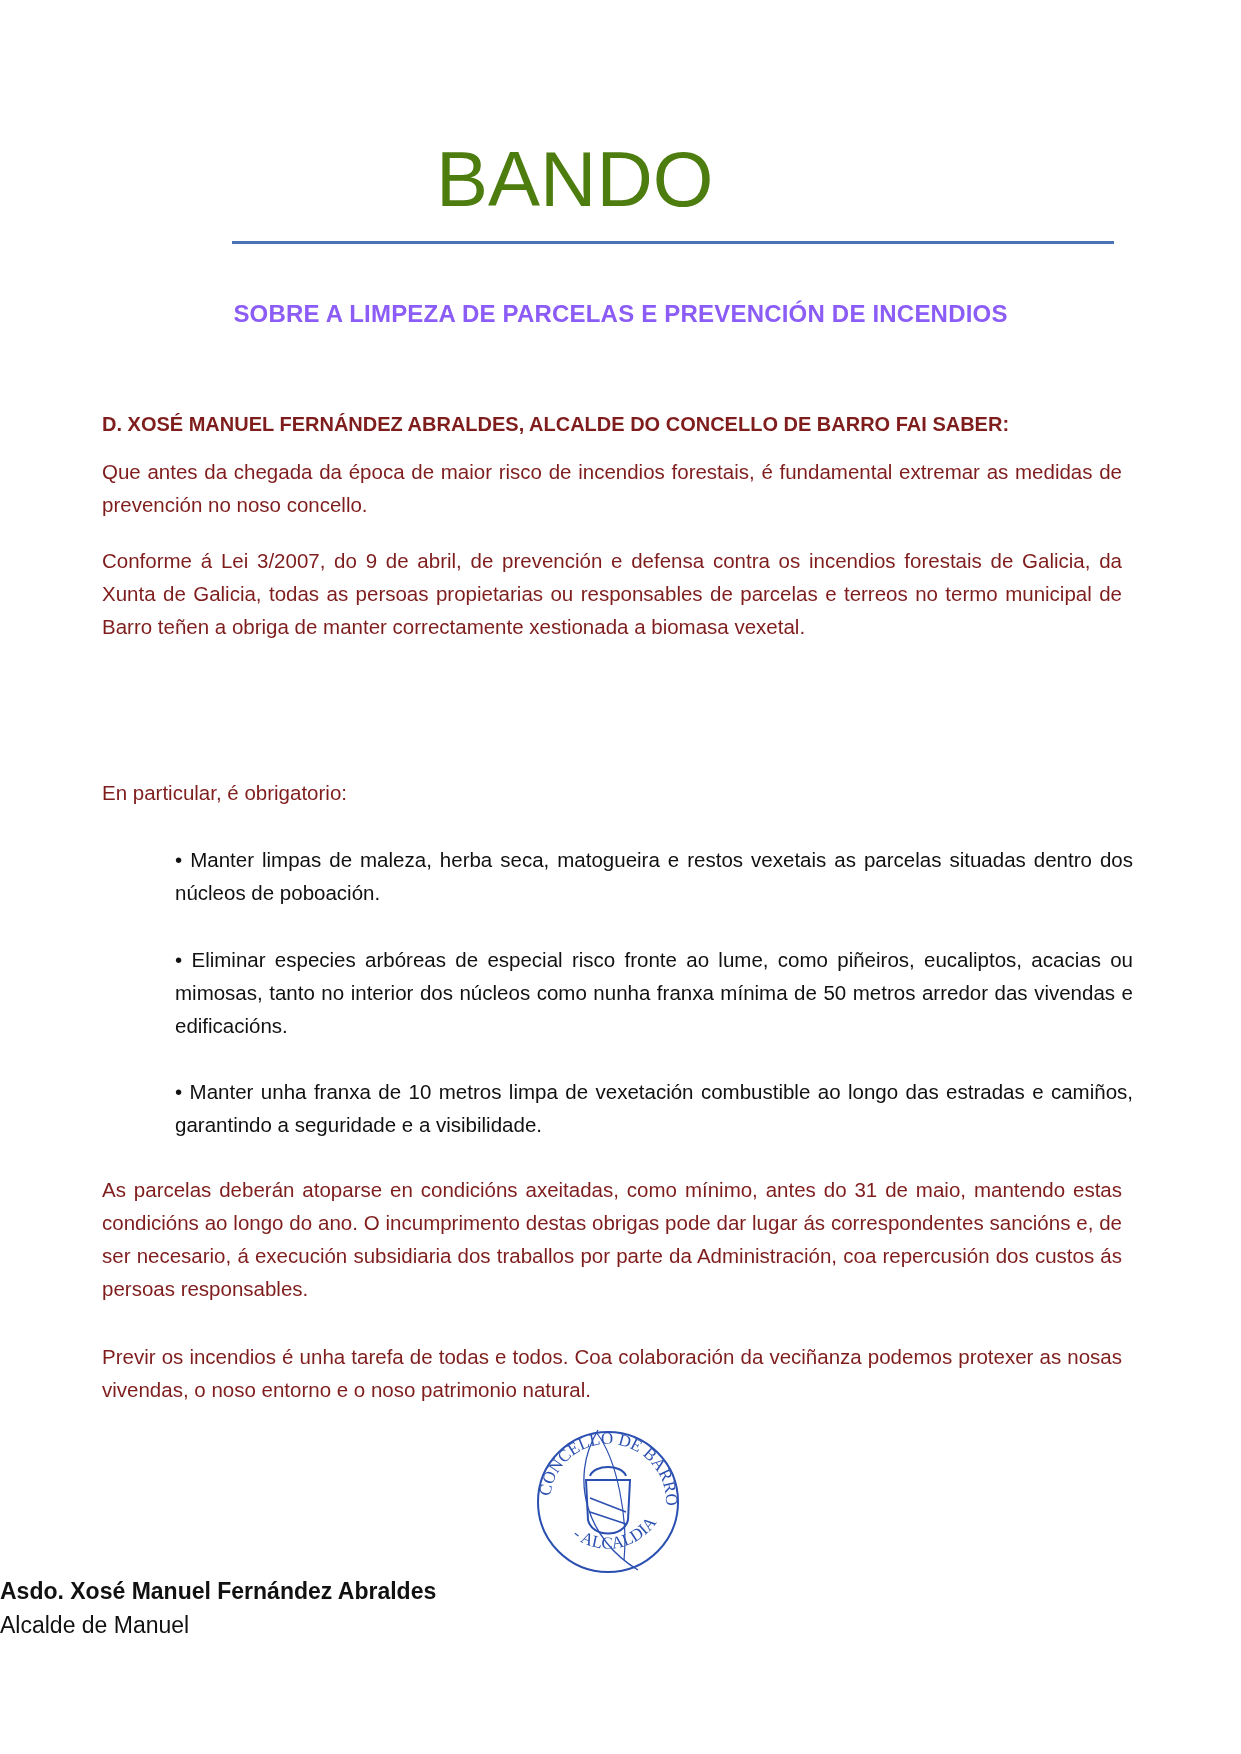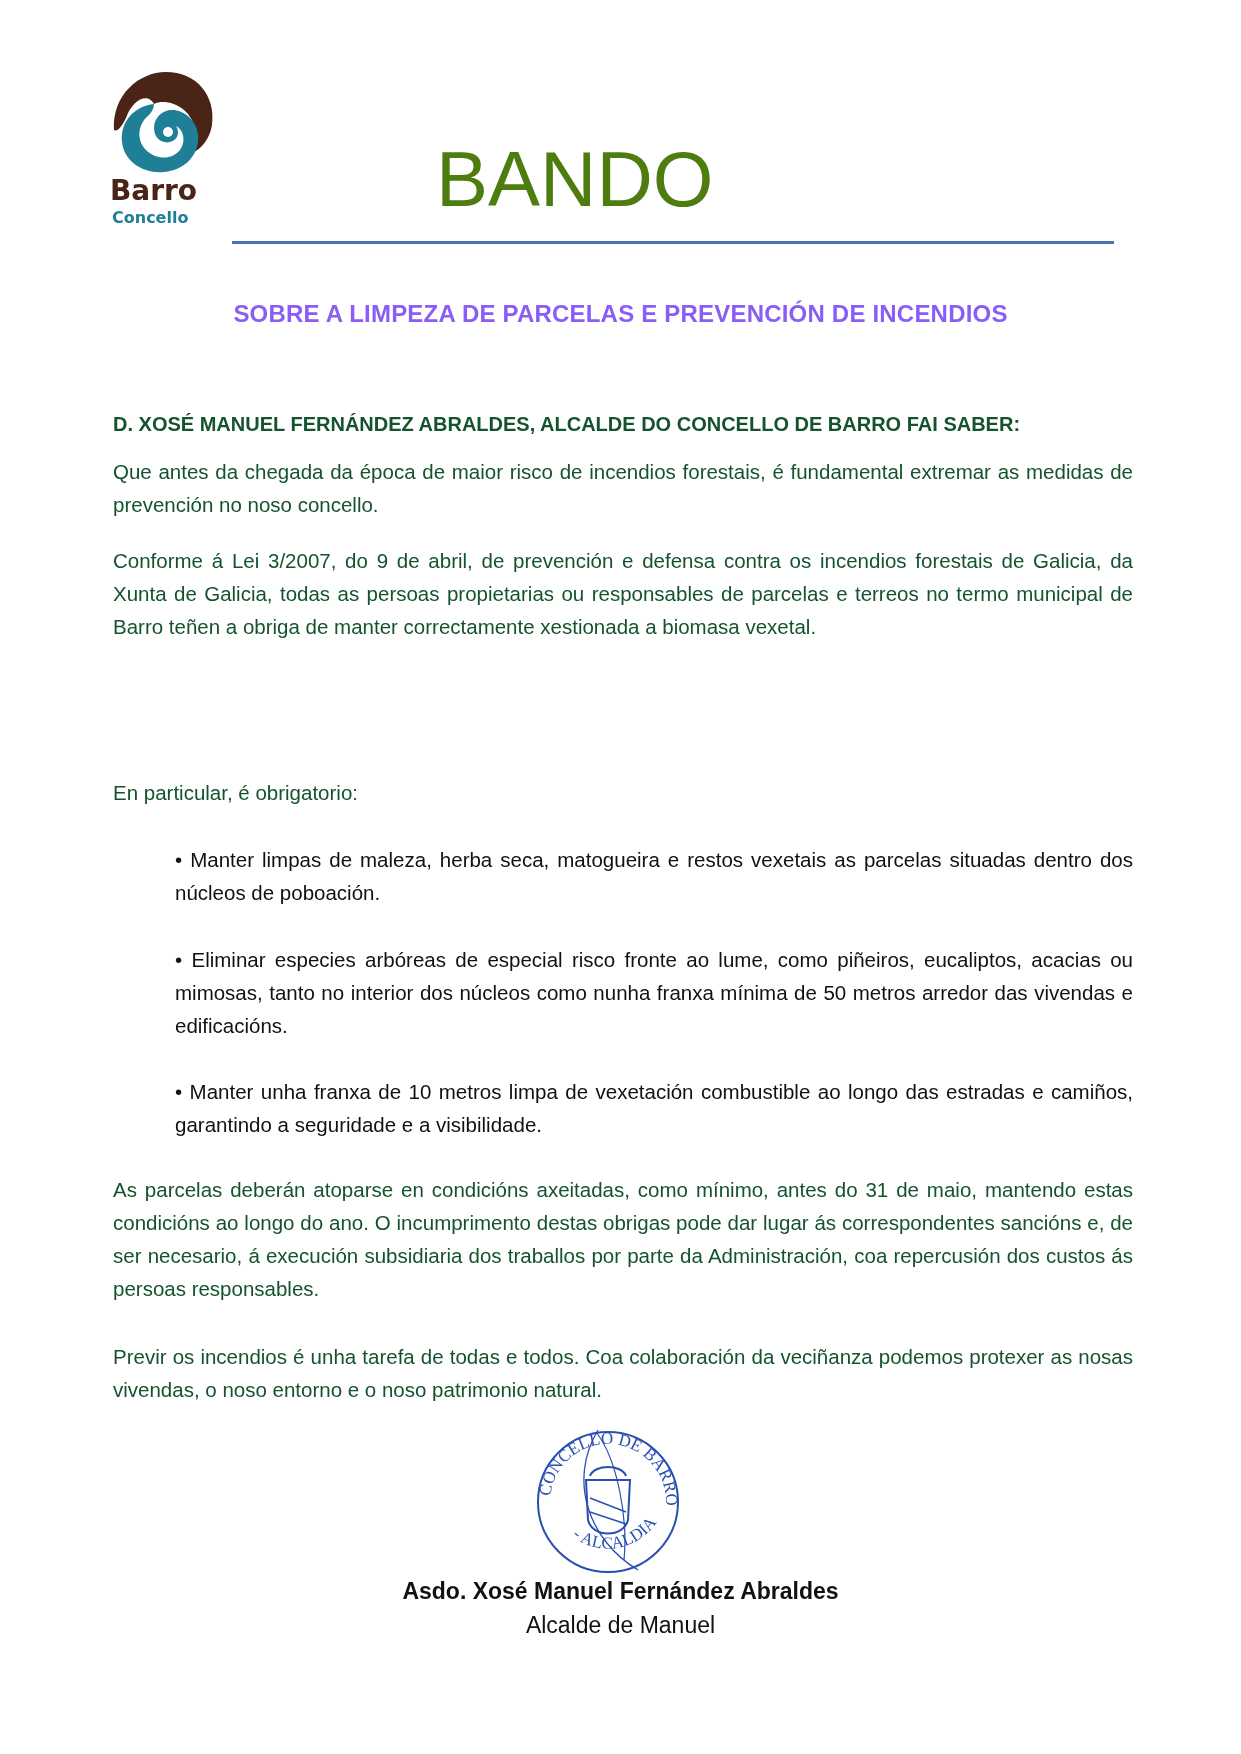--- a/index.html
+++ b/index.html
@@ -9,52 +9,43 @@
   .logo { position: absolute; left: 104px; top: 70px; width: 120px; height: 160px; }
   .logo svg { position: absolute; left: 0; top: 0; }
   .logo-word1 { position: absolute; left: 6px; top: 104px; font-family: "DejaVu Sans", sans-serif; font-weight: bold; font-size: 28px; color: #4a2416; letter-spacing: 0px; }
   .logo-word2 { position: absolute; left: 8px; top: 138px; font-family: "DejaVu Sans", sans-serif; font-size: 16px; color: #1f7f97; font-weight: bold; }
 
   .bando { position: absolute; left: 436px; top: 140px; font-family: "Liberation Sans", sans-serif; font-size: 78px; color: #4d7c0f; letter-spacing: 0px; line-height: 1; }
   .rule { position: absolute; left: 232px; top: 241px; width: 882px; height: 3px; background: #4a72b4; }
 
   .subtitle { position: absolute; left: 0; width: 1241px; top: 300px; text-align: center; font-family: "Liberation Sans", sans-serif; font-weight: bold; font-size: 24px; color: #8b5cf6; letter-spacing: 0.2px; }
 
-  .body-text { position: absolute; left: 113px; width: 1020px; font-family: "Liberation Sans", sans-serif; font-size: 20.5px; line-height: 33px; color: #14532d; text-align: justify; }
+  .body-text { position: absolute; left: 102px; width: 1020px; font-family: "Liberation Sans", sans-serif; font-size: 20.5px; line-height: 33px; color: #7f1d1d; text-align: justify; }
   .heading { top: 408px; font-weight: bold; font-size: 20px; }
   .p1 { top: 455px; }
   .p2 { top: 544px; }
   .p3 { top: 677px; }
   .p4 { top: 776px; }
   .bullets { position: absolute; left: 175px; width: 958px; font-family: "Liberation Sans", sans-serif; font-size: 20.5px; line-height: 33px; color: #111; text-align: justify; }
   .b1 { top: 843px; }
   .b2 { top: 943px; }
   .b3 { top: 1075px; }
   .p5 { top: 1173px; }
   .p6 { top: 1340px; }
 
   .stamp { position: absolute; left: 528px; top: 1420px; width: 160px; height: 155px; }
-  .sign { position: absolute; left: 0; width: 1241px; text-align: center; font-family: "Liberation Sans", sans-serif; color: #111; }
+  .sign { position: absolute; left: 0; width: 1241px; text-align: left; font-family: "Liberation Sans", sans-serif; color: #111; }
   .sign-name { top: 1578px; font-weight: bold; font-size: 23px; }
   .sign-role { top: 1612px; font-size: 23px; }
 </style>
 </head>
 <body>
 
 <div class="page">
 
-  <div class="logo">
-    <svg width="120" height="110" viewBox="0 0 120 110">
-      <path d="M10 60 C8 25 35 2 62 2 C92 2 112 25 108 55 C106 68 98 78 90 82 C94 68 92 50 80 40 C70 32 58 30 50 34 C44 22 28 30 22 48 C18 56 14 62 10 60 Z" fill="#4a2416"></path>
-      <path d="M50 34 C30 36 16 52 18 72 C20 92 40 104 60 102 C82 100 96 84 94 64 C92 50 80 40 68 40 C58 40 50 48 50 58 C50 68 58 74 66 72 C74 70 76 62 72 56 C80 60 82 72 76 80 C68 90 52 90 42 80 C32 70 34 54 44 46 C48 42 50 38 50 34 Z" fill="#1f7f97"></path>
-      <circle cx="64" cy="62" r="5" fill="#ffffff"></circle>
-    </svg>
-    <div class="logo-word1">Barro</div>
-    <div class="logo-word2">Concello</div>
-  </div>
 
   <div class="bando">BANDO</div>
   <div class="rule"></div>
 
   <div class="subtitle">SOBRE A LIMPEZA DE PARCELAS E PREVENCIÓN DE INCENDIOS</div>
 
   <div class="body-text heading">D. XOSÉ MANUEL FERNÁNDEZ ABRALDES, ALCALDE DO CONCELLO DE BARRO FAI SABER:</div>
   <div class="body-text p1">Que antes da chegada da época de maior risco de incendios forestais, é fundamental extremar as medidas de prevención no noso concello.</div>
   <div class="body-text p2">Conforme á Lei 3/2007, do 9 de abril, de prevención e defensa contra os incendios forestais de Galicia, da Xunta de Galicia, todas as persoas propietarias ou responsables de parcelas e terreos no termo municipal de Barro teñen a obriga de manter correctamente xestionada a biomasa vexetal.</div>
   <div class="body-text p4">En particular, é obrigatorio:</div>

